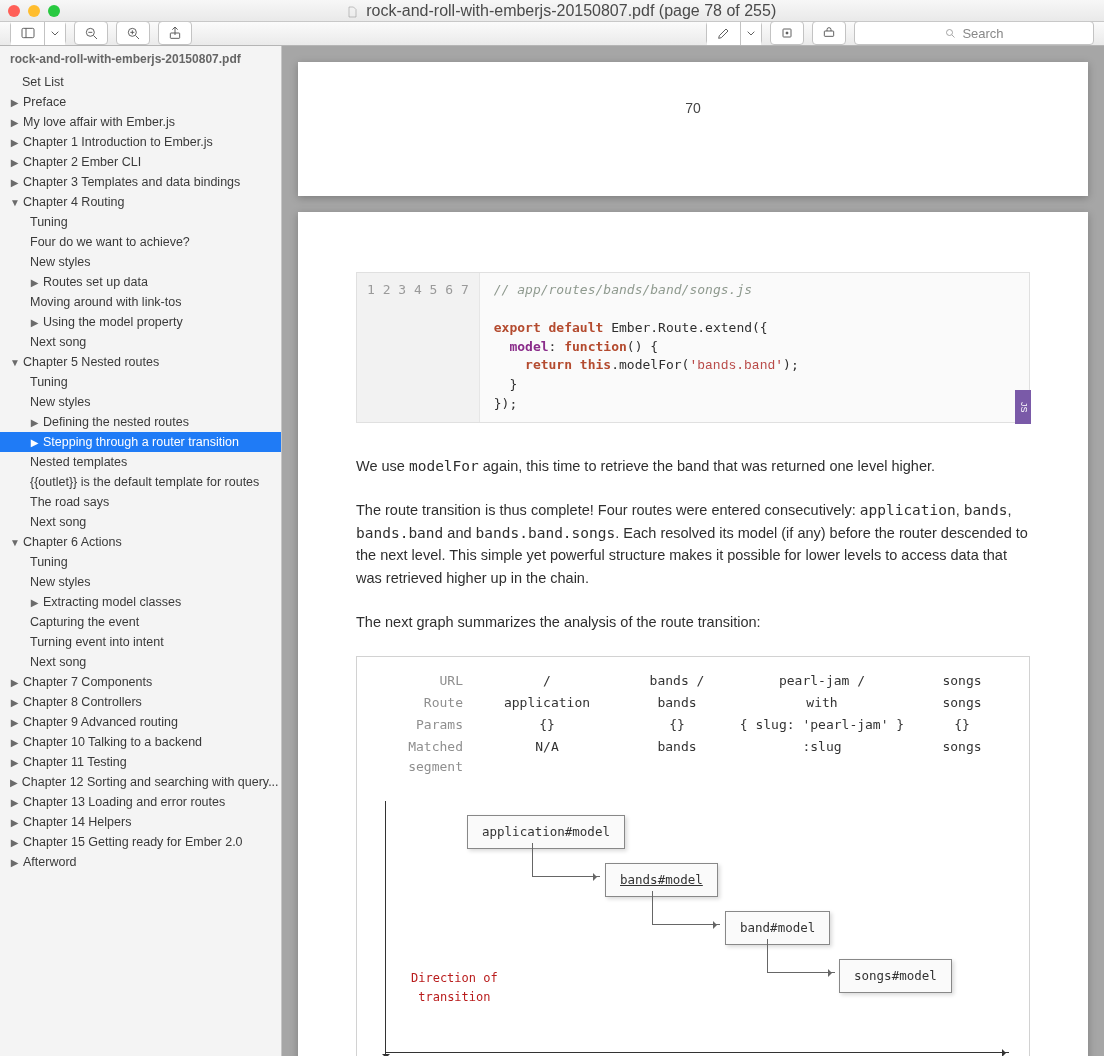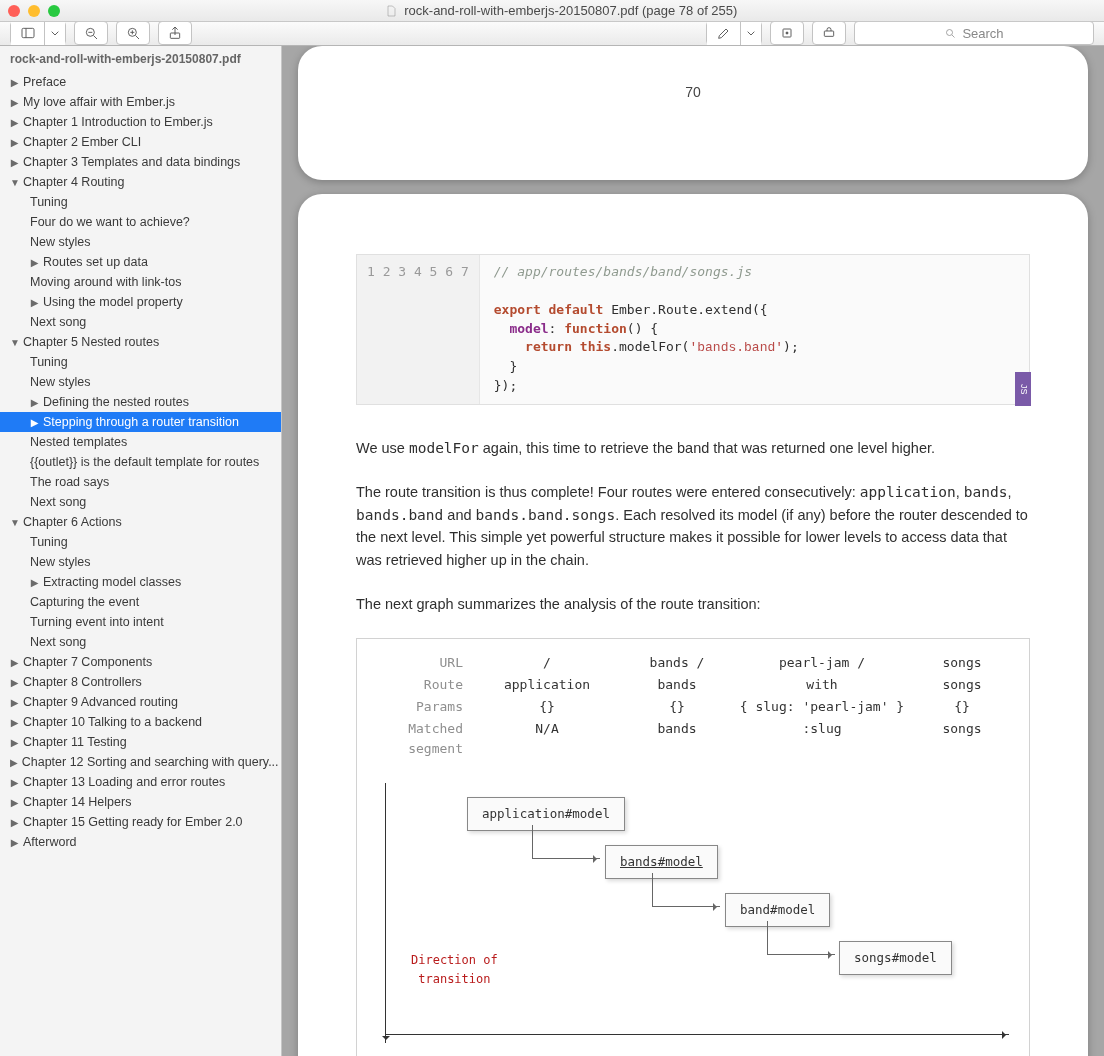--- a/index.html
+++ b/index.html
@@ -4,21 +4,21 @@
 <style>
   * { box-sizing: border-box; margin: 0; padding: 0; }
   html, body { height: 100%; font-family: -apple-system, "Helvetica Neue", Arial, sans-serif; font-size: 13px; color: #333; }
   body { background: #ececec; display: flex; flex-direction: column; }
 
   
   .titlebar { height: 22px; background: linear-gradient(#f7f7f7, #e9e9e9); border-bottom: 1px solid #c8c8c8; display: flex; align-items: center; padding: 0 8px; position: relative; }
   .traffic { display: flex; gap: 8px; }
   .traffic span { width: 12px; height: 12px; border-radius: 50%; display: inline-block; }
   .tl-close { background:#ff5f57; } .tl-min { background:#ffbd2e; } .tl-max { background:#28c940; }
-  .title-center { position: absolute; left:0; right:0; text-align:center; color:#4a4a4a; font-size:13px;padding-left:18px; }
+  .title-center { position: absolute; left:0; right:0; text-align:center; color:#4a4a4a; font-size:16px;padding-left:18px; }
   .title-center svg { vertical-align: -2px; margin-right:4px; }
 
   
   .toolbar { height: 24px; background: linear-gradient(#fbfbfb,#eaeaea); border-bottom:1px solid #b5b5b5; display:flex; align-items:flex-end; padding:0 10px; gap:8px; }
   .tbtn, .tbtn-group { height:24px; background:#fff; border:1px solid #c3c3c3; border-radius:4px; display:flex; align-items:center; justify-content:center; }
   .tbtn { min-width:34px; }
   .tbtn-group .tbtn { border:none; border-right:1px solid #c3c3c3; border-radius:0; }
   .tbtn-group .tbtn:last-child { border-right:none; }
   .tbtn svg { width:16px; height:16px; stroke:#555; fill:none; stroke-width:1.4; }
   .spacer { flex:1; }
@@ -31,21 +31,21 @@
   .sb-title { padding:6px 10px; font-weight:600; color:#666; font-size:12px; }
   .sb-item { padding:3px 10px 3px 10px; display:flex; align-items:center; gap:4px; cursor:default; color:#3a3a3a; white-space:nowrap; overflow:hidden; text-overflow:ellipsis; }
   .sb-item .arrow { width:9px; text-align:center; color:#6b6b6b; font-size:10px; }
   .sb-item.indent1 { padding-left: 22px; }
   .sb-item.indent2 { padding-left: 30px; }
   .sb-item.selected { background:#1f7bf6; color:#fff; }
   .sb-item.selected .arrow { color:#fff; }
 
   
   .content { flex:1; background:#a6a6a6; overflow:auto; padding:0 8px 8px; }
-  .page { background:#fff; margin:0 auto 14px; width: 790px; box-shadow: 0 2px 8px rgba(0,0,0,0.25); border-radius: 24px; }
+  .page { background:#fff; margin:16px auto 14px; width: 790px; box-shadow: 0 2px 8px rgba(0,0,0,0.25); }
   .page-top { height:134px; position:relative; }
   .page-num { position:absolute; top:38px; left:0; right:0; text-align:center; color:#444; font-size:14px; }
   .page-main { padding: 60px 58px 40px; min-height: 900px; font-size:14.5px; line-height:1.55; color:#2f2f2f; }
 
   
   .codewrap { position:relative; margin-bottom:32px; }
   .code { display:flex; font-family: ui-monospace, Menlo, Consolas, monospace; font-size:13px; border:1px solid #e0e0e0; }
   .gutter { background:#f2f2f2; color:#9a9a9a; padding:8px 10px; text-align:right; border-right:1px solid #e6e6e6; line-height:1.45; }
   .codelines { background:#fafafa; padding:8px 14px; flex:1; line-height:1.45; white-space:pre; }
   .cm-comment { color:#8f9a8f; font-style:italic; }
@@ -156,20 +156,23 @@
       </svg>
     <span>Search</span>
   </div>
 </div>
 
 <div class="main">
 
   <div class="sidebar">
     <div class="sb-title">rock-and-roll-with-emberjs-20150807.pdf</div>
     <div id="sb-items">
+        <div class="sb-item indent1">
+          <span>Set List</span>
+        </div>
         <div class="sb-item">
           <span class="arrow">▶</span>
           <span>Preface</span>
         </div>
         <div class="sb-item">
           <span class="arrow">▶</span>
           <span>My love affair with Ember.js</span>
         </div>
         <div class="sb-item">
           <span class="arrow">▶</span>

